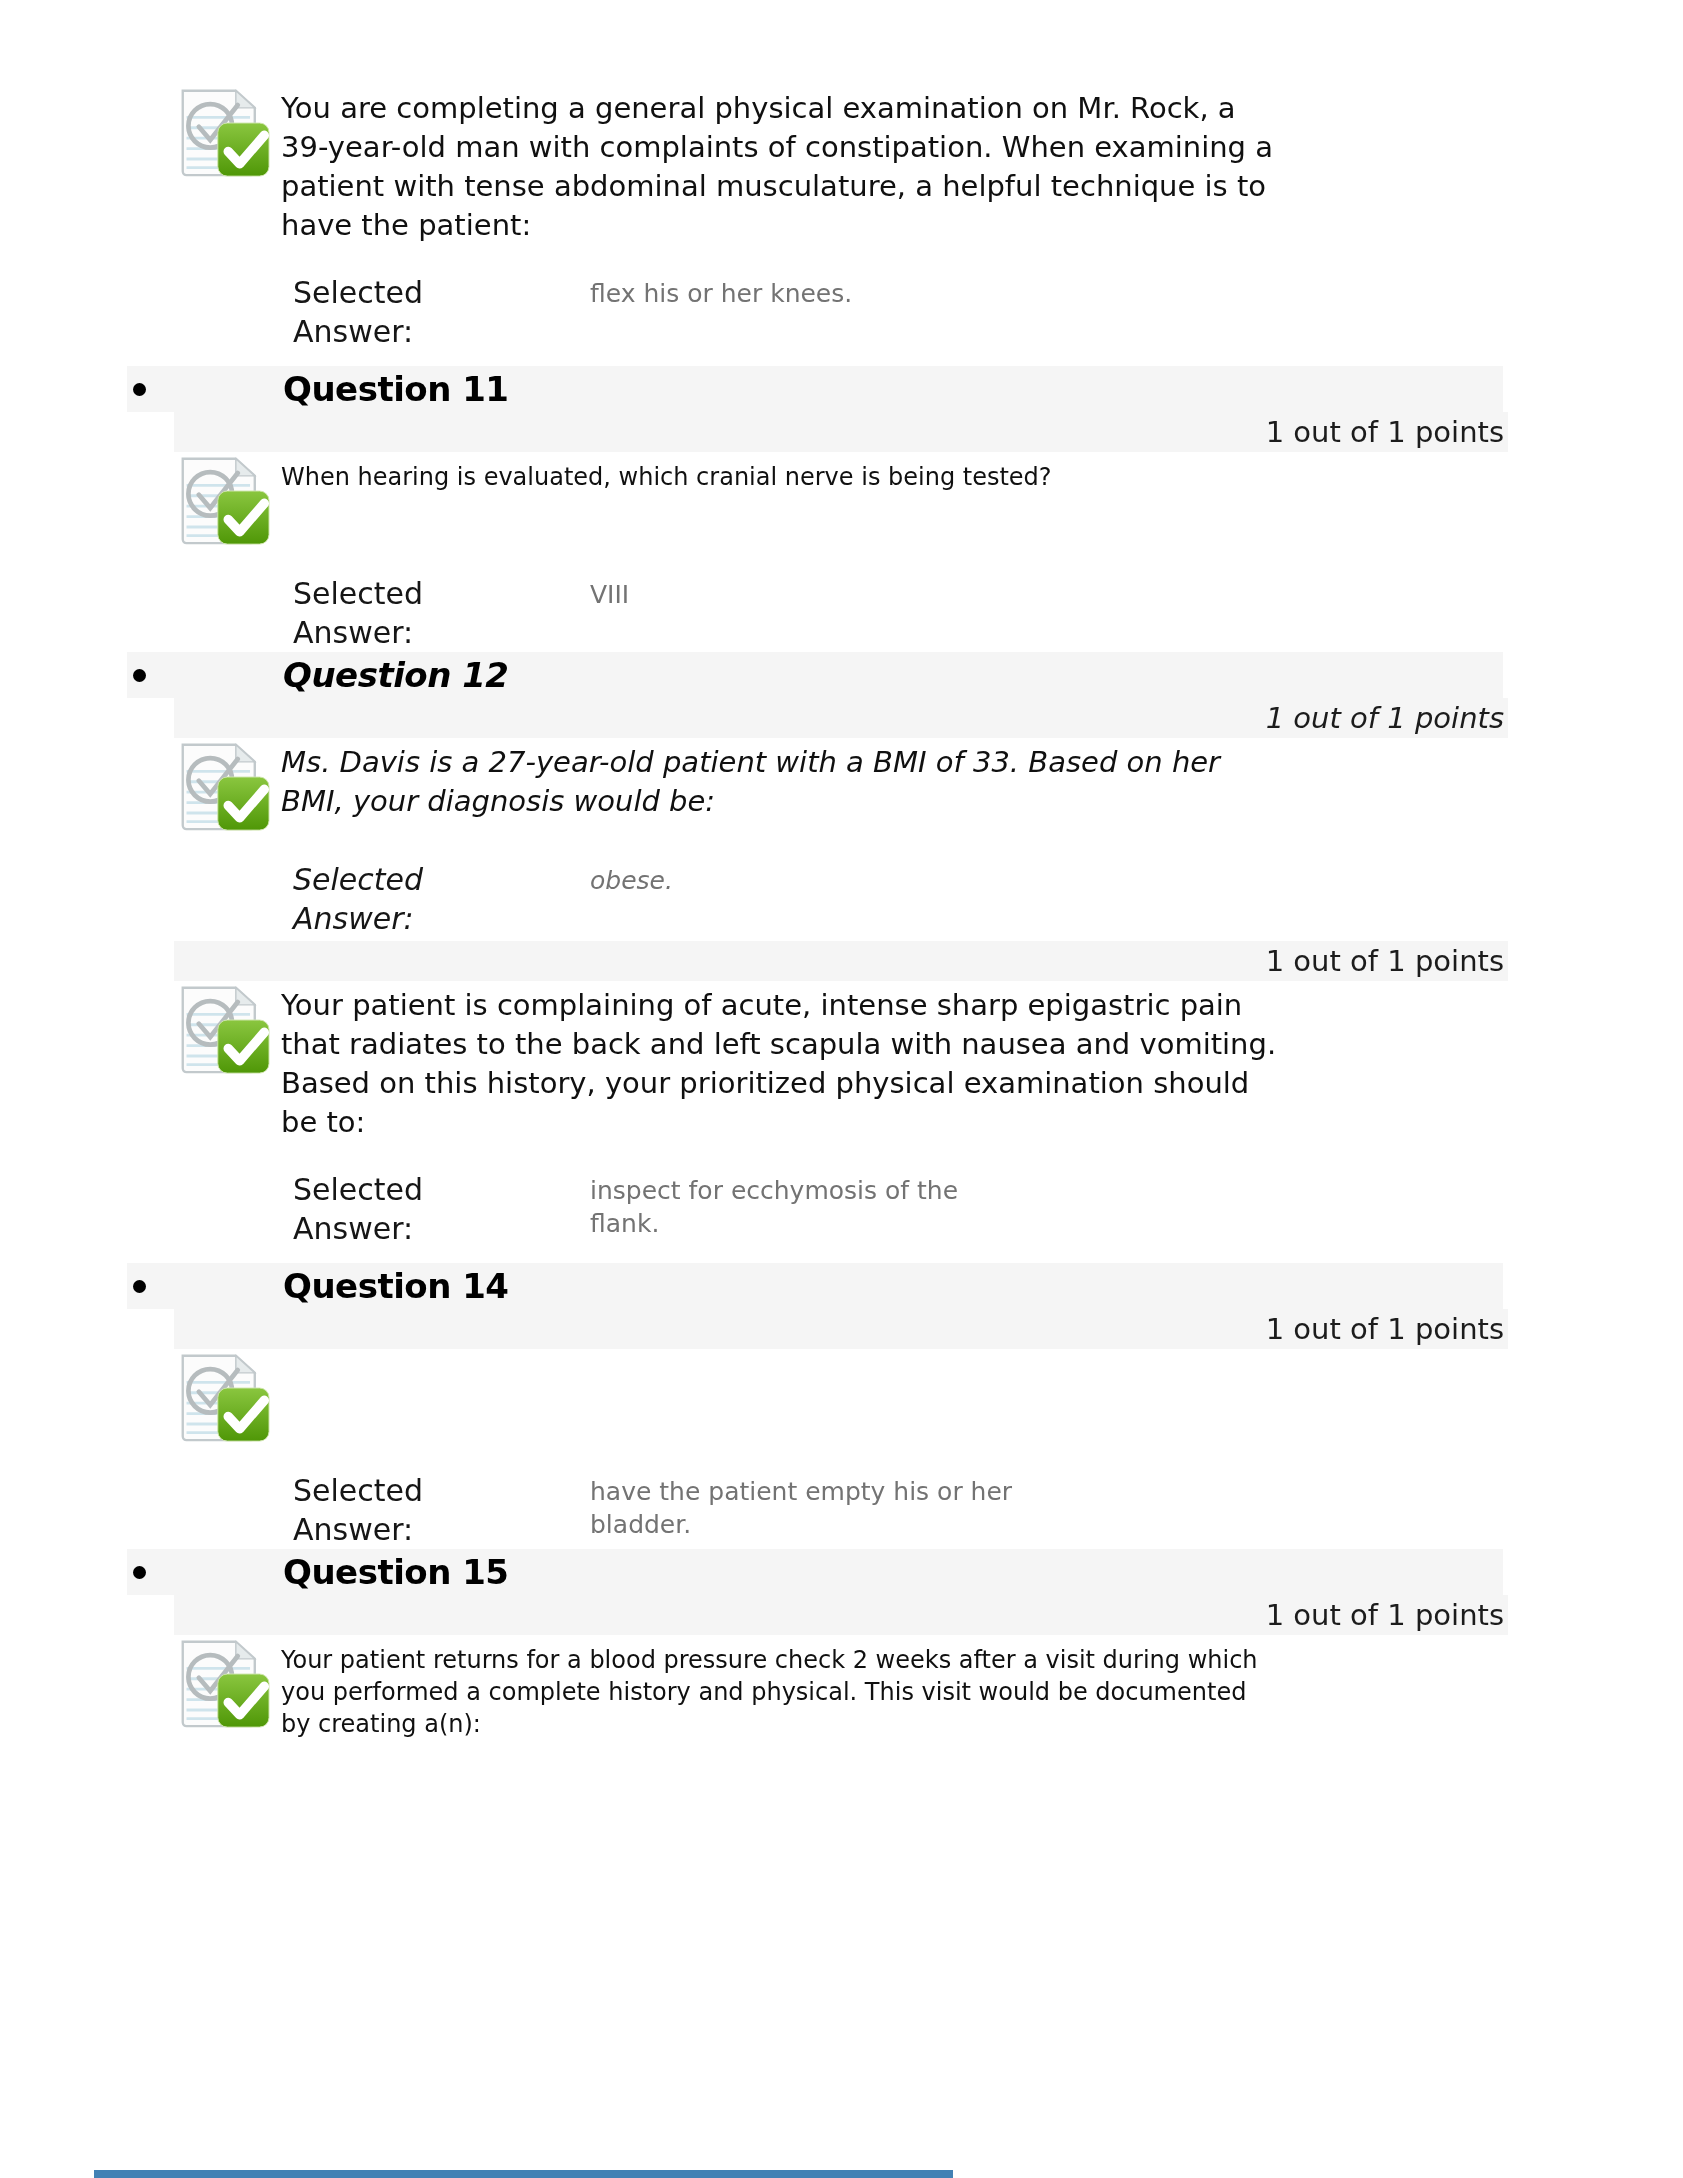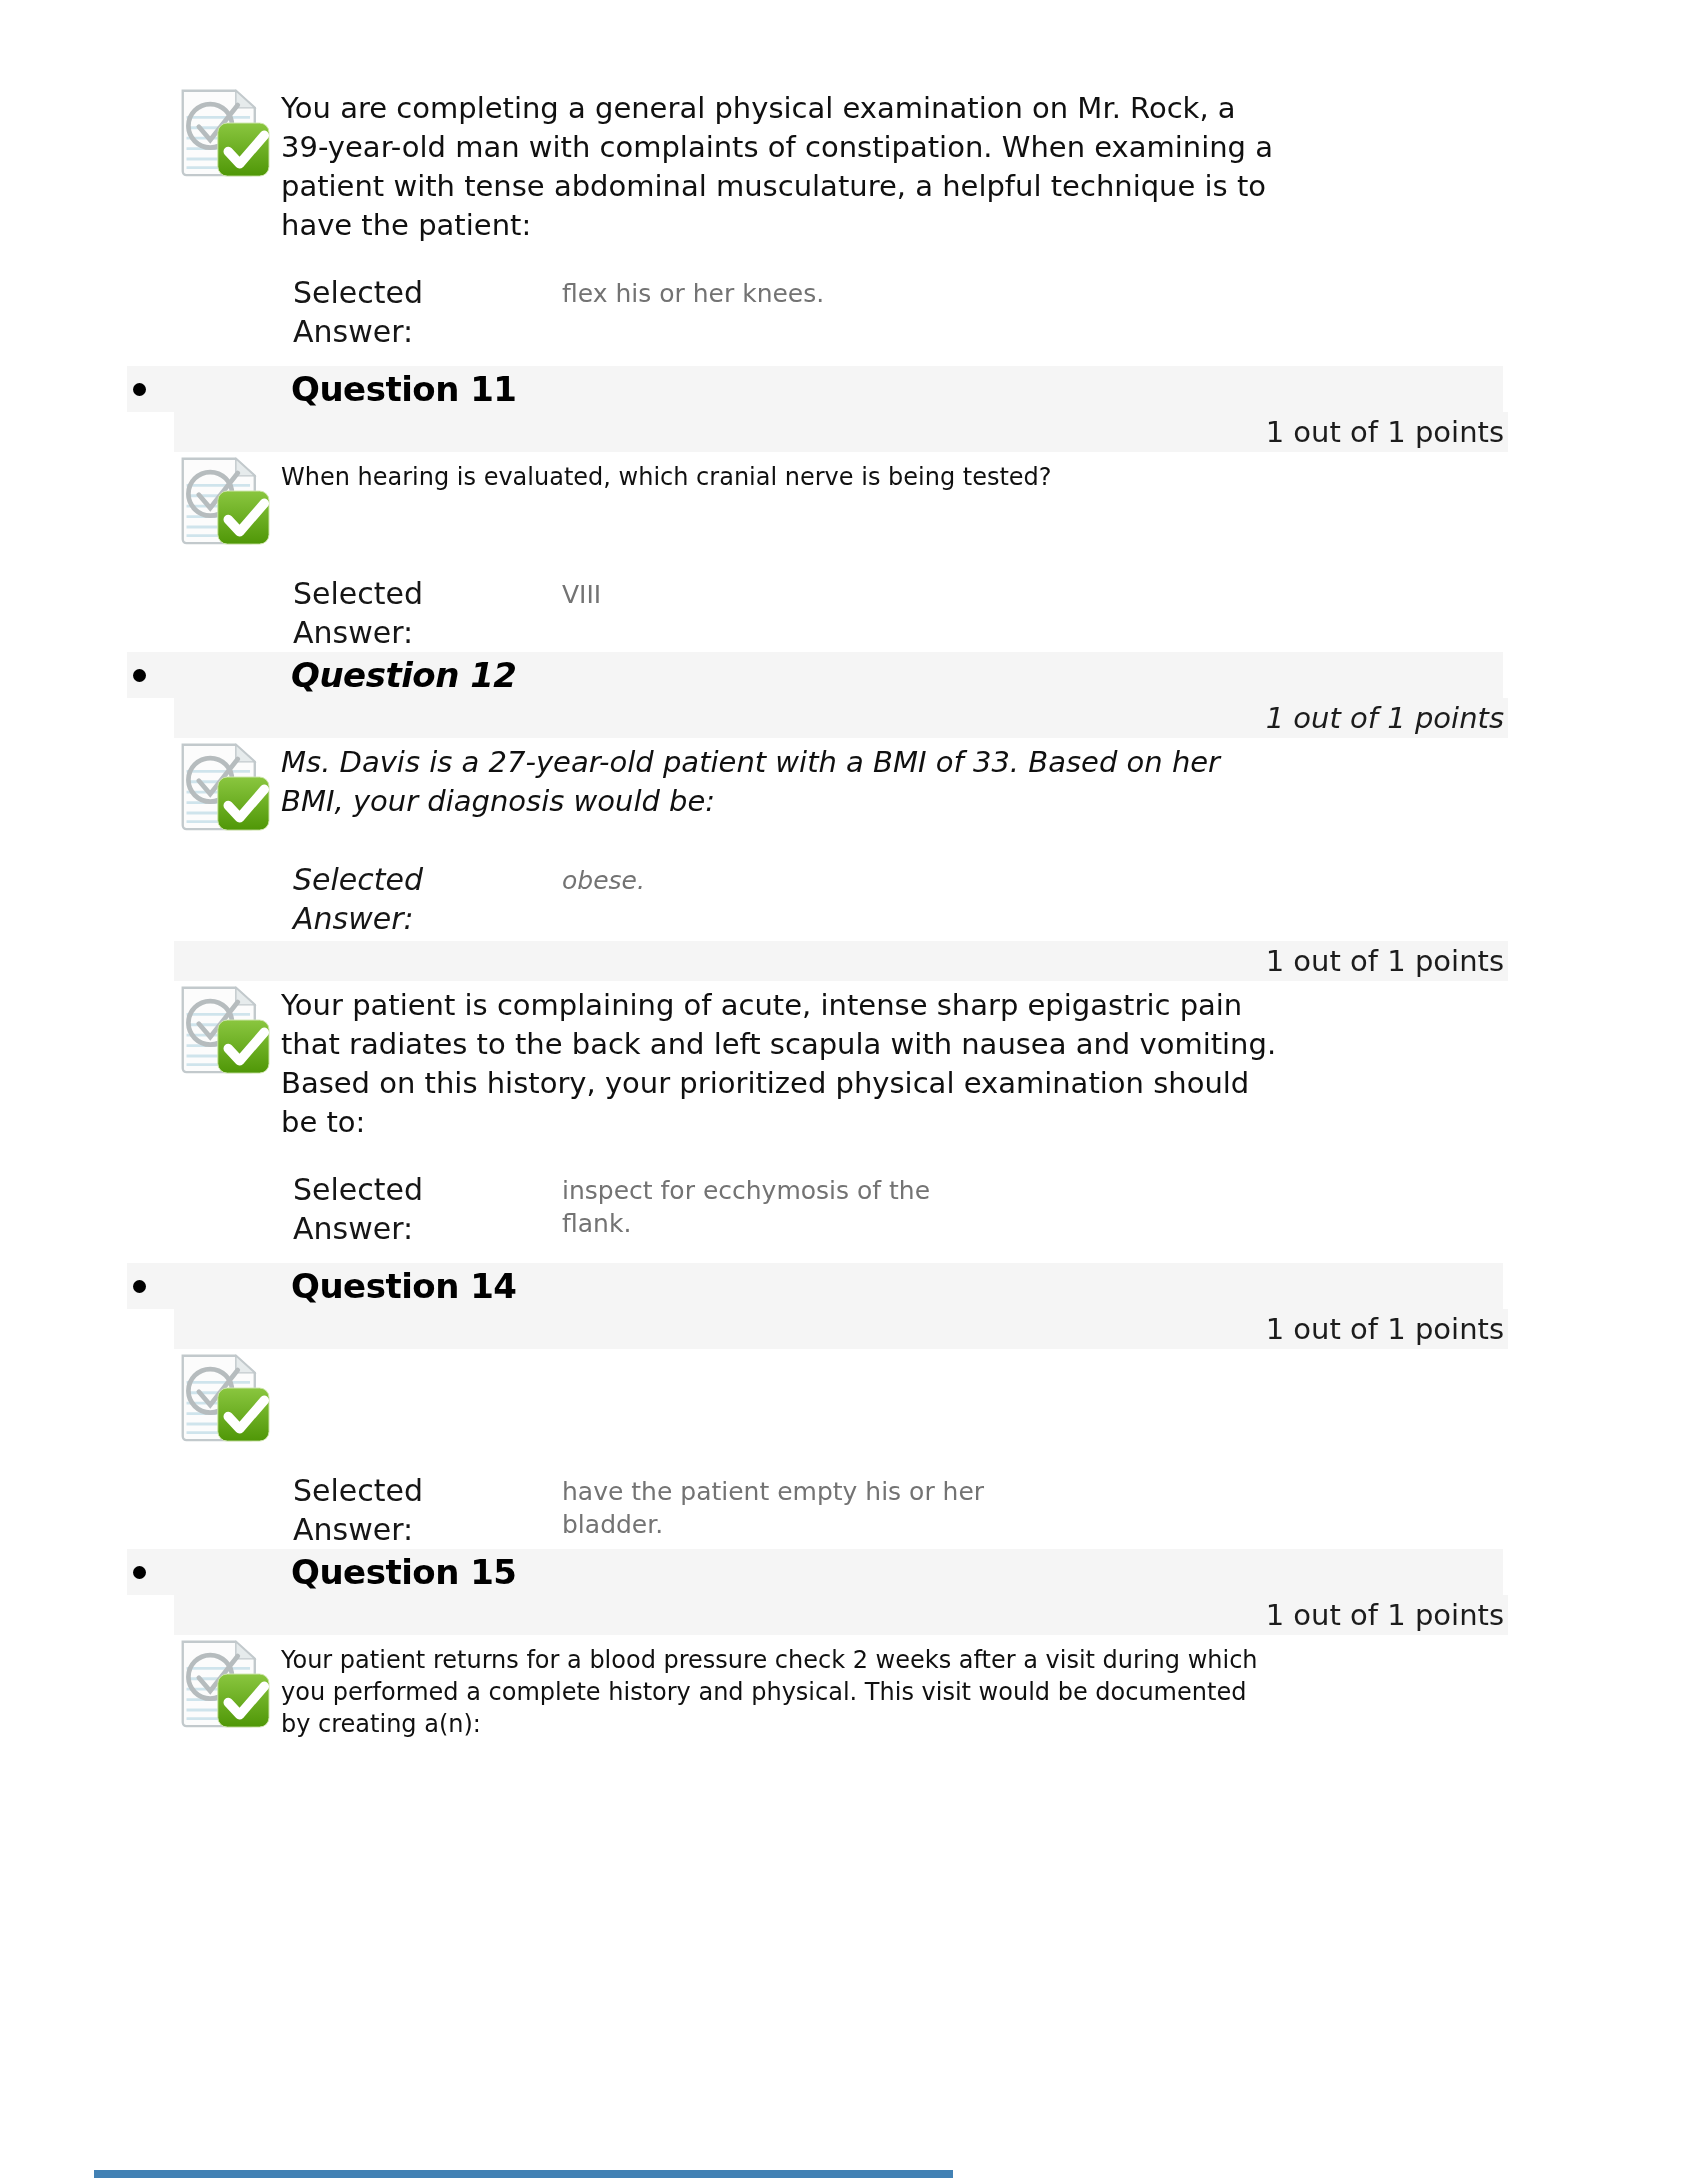--- a/index.html
+++ b/index.html
@@ -11,29 +11,29 @@
 
   
   .body-row{display:flex;align-items:flex-start;margin-left:174px;}
   .qicon{width:99px;height:91px;flex:none;margin-right:8px;}
   .qtext{padding-top:2px;color:#101010;}
   .qtext.large{font-size:29px;line-height:39px;}
   .qtext.small{font-size:24px;line-height:32px;padding-top:6px;}
   .qtext .line{white-space:nowrap;}
 
   
-  .answer-row{display:flex;align-items:flex-start;margin-left:293px;margin-top:28px;}
+  .answer-row{display:flex;align-items:flex-start;margin-left:293px;margin-top:28px;gap:28px;}
   .answer-label{width:269px;flex:none;font-size:30px;line-height:39px;color:#161616;}
   .answer-text{width:475px;font-size:25px;line-height:33px;padding-top:4px;color:#737373;}
   .answer-text .line{white-space:nowrap;}
 
   
   .bar1{position:relative;margin-left:127px;width:1376px;height:46px;background:#f5f5f5;}
   .bullet{position:absolute;left:6px;top:17px;width:13px;height:13px;border-radius:50%;background:#000;}
-  .qtitle{position:absolute;left:164px;top:0;height:46px;line-height:46px;
+  .qtitle{position:absolute;left:156px;top:0;height:46px;line-height:46px;
           font-size:34px;font-weight:bold;letter-spacing:-0.5px;color:#000;white-space:nowrap;}
   .bar2{margin-left:174px;width:1334px;height:40px;background:#f5f5f5;box-sizing:border-box;
         padding-right:4px;text-align:right;font-size:29px;line-height:40px;color:#1c1c1c;white-space:nowrap;}
 
   .sec-q11{margin-top:15px;}
   .sec-q12{margin-top:0px;font-style:italic;}
   .sec-q13{margin-top:3px;}
   .sec-q14{margin-top:15px;}
   .sec-q15{margin-top:0px;}
   .header-gap{height:3px;}

